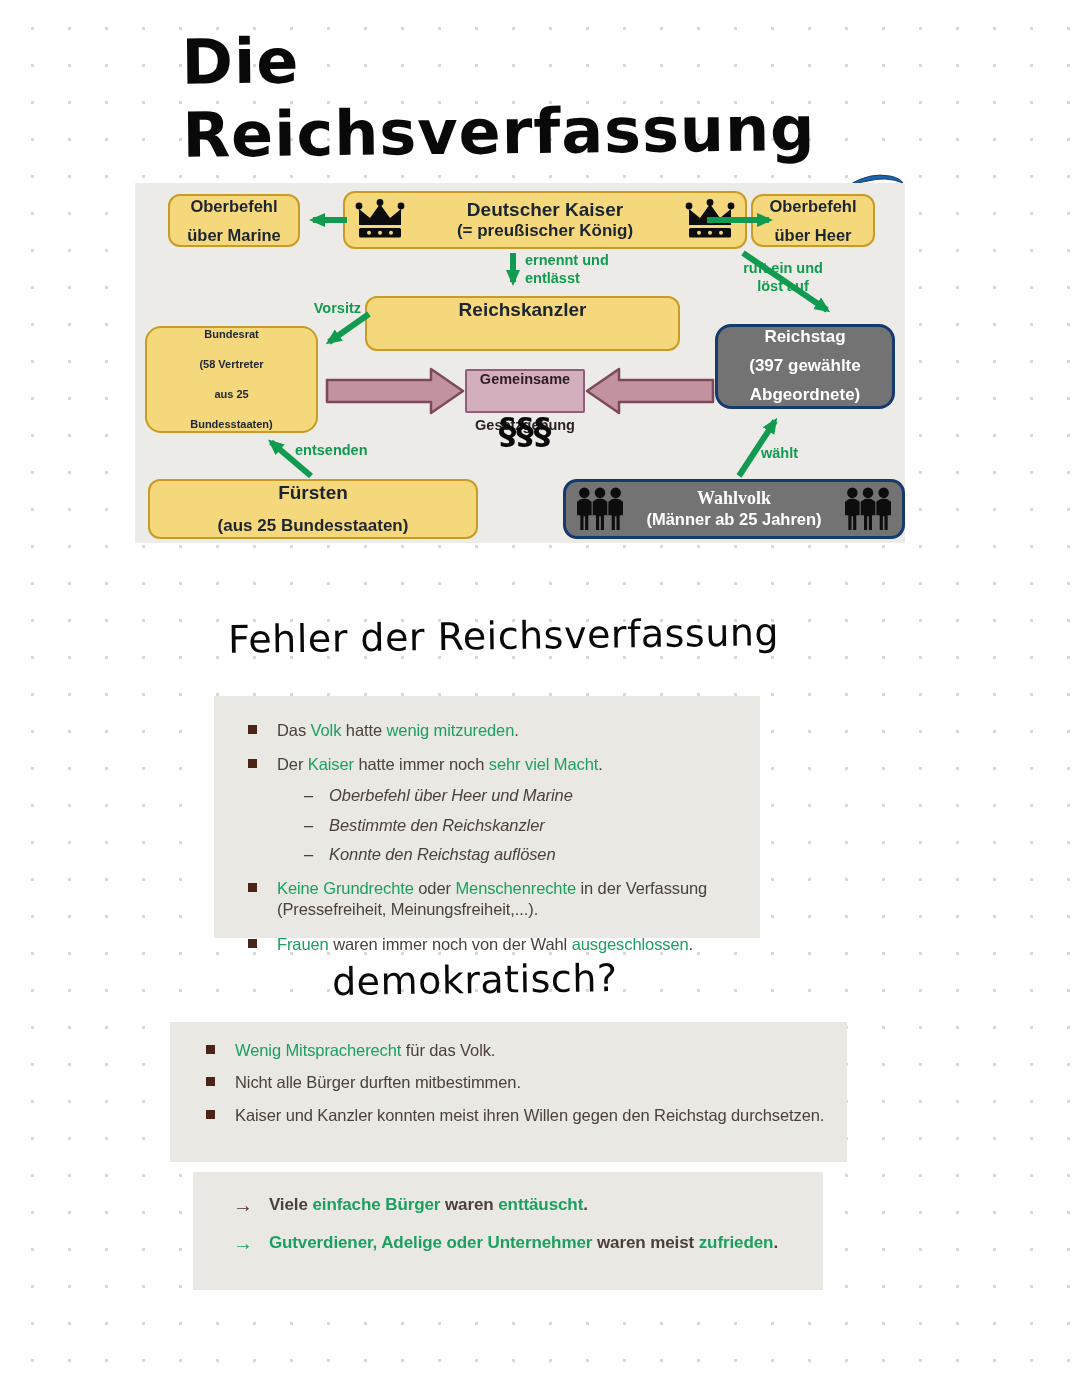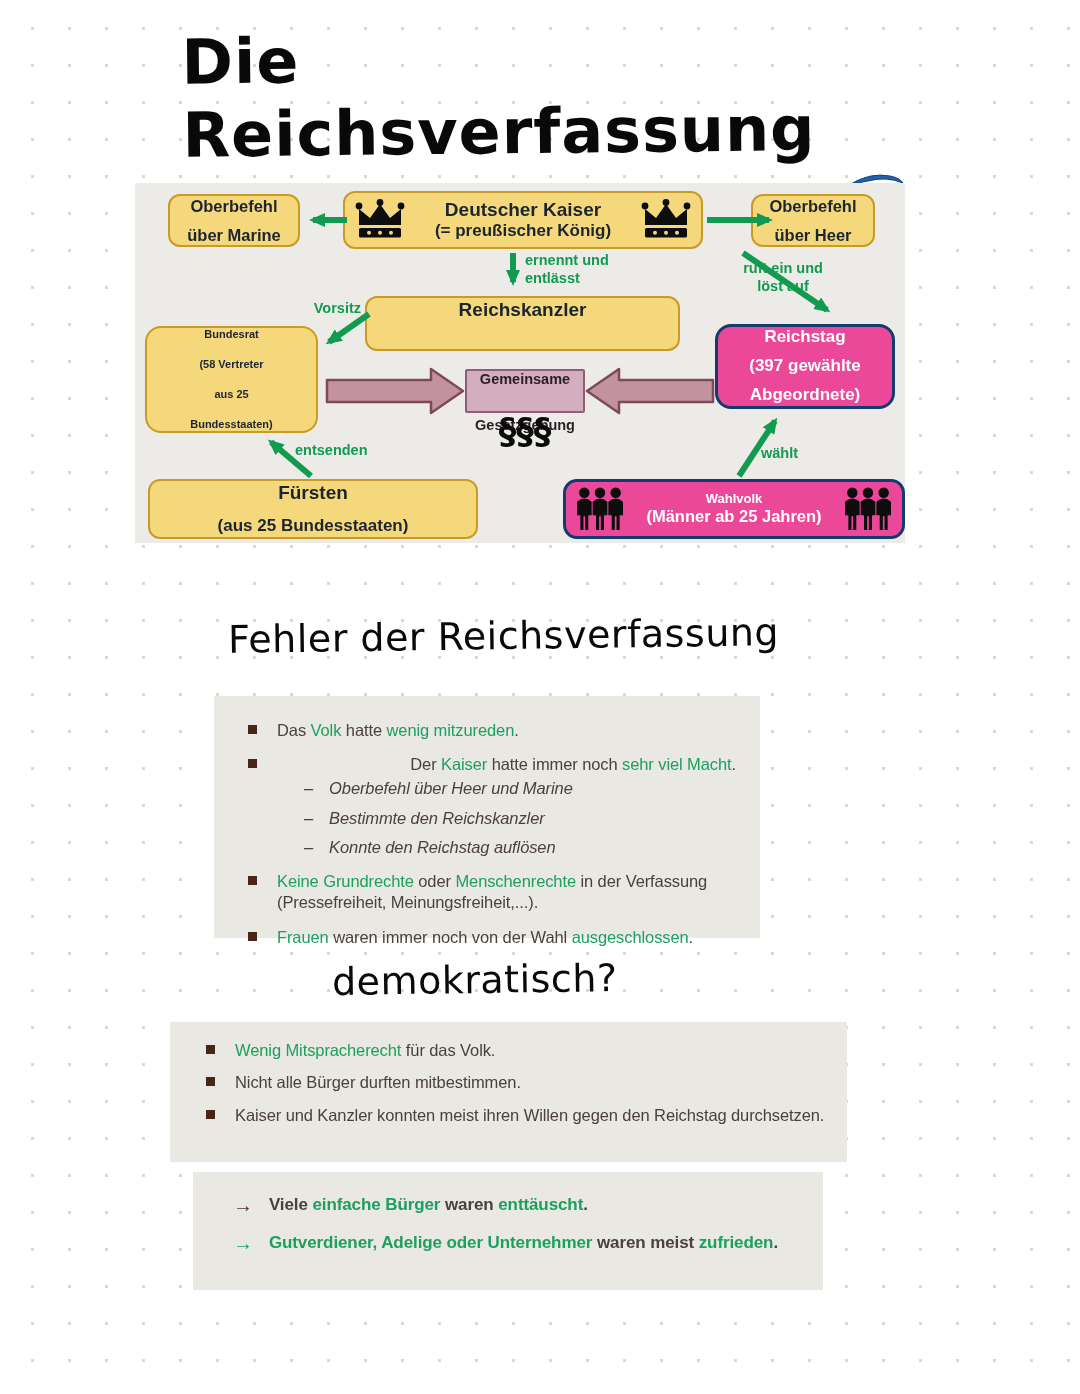--- a/index.html
+++ b/index.html
@@ -21,40 +21,40 @@
     transform:rotate(-0.6deg);
   }
 
   
   .diagram {
     position:absolute; left:135px; top:183px; width:770px; height:360px;
     background:#ecebe7;
   }
   .dg-box { position:absolute; text-align:center; border-radius:12px; display:flex; flex-direction:column; justify-content:space-between; line-height:1.22; }
   .yellow { background:#f6d87c; border:2.5px solid #c79b25; color:#1b2530; font-weight:bold; }
-  .blue   { background:#ec4899; border:3px solid #143a6e; color:#ffffff; font-weight:bold; }
+  .blue   { background:#737373; border:3px solid #143a6e; color:#ffffff; font-weight:bold; }
 
   .bx-marine { left:33px; top:11px; width:132px; height:53px; font-size:16.5px; }
   .bx-heer   { left:616px; top:11px; width:124px; height:53px; font-size:16.5px; }
-  .bx-kaiser { left:208px; top:8px; width:360px; height:58px; font-size:17px;
+  .bx-kaiser { left:208px; top:8px; width:404px; height:58px; font-size:17px;
                flex-direction:row; align-items:center; justify-content:space-between; padding:0 8px; }
   .bx-kaiser .kaiser-text { flex:1; }
   .bx-kaiser .l1 { font-size:19px; }
   .bx-kanzler { left:230px; top:113px; width:315px; height:55px; font-size:17px; }
   .bx-kanzler .l1 { font-size:19px; }
   .bx-bundesrat { left:10px; top:143px; width:173px; height:107px; font-size:11px; border-radius:16px; }
   .bx-reichstag { left:580px; top:141px; width:180px; height:85px; font-size:17px; border-radius:16px; }
   .bx-gesetz { left:330px; top:186px; width:120px; height:44px; font-size:14.5px; font-weight:bold;
                background:#d2aebe; border:2px solid #8e5f77; color:#2b1c26; border-radius:2px;gap:28px; }
   .bx-fuersten { left:13px; top:296px; width:330px; height:60px; font-size:17px; }
   .bx-fuersten .l1 { font-size:19px; }
   .bx-wahlvolk { left:428px; top:296px; width:342px; height:60px; font-size:16.5px;
                  flex-direction:row; align-items:center; justify-content:space-between; padding:0 8px; border-radius:14px; }
   .bx-wahlvolk .wv-text { flex:1; line-height:1.2; }
-  .bx-wahlvolk .wv-text .l1 { font-size:13px; }
+  .bx-wahlvolk .wv-text .l1 { font-size:18px;font-family:Liberation Serif, serif; }
 
   .dg-label { position:absolute; color:#119b50; font-weight:bold; font-size:14.5px; line-height:1.25; z-index:5; }
   .lb-ernennt { left:390px; top:68px; }
   .lb-ruft { left:588px; top:76px; width:120px; text-align:center; }
   .lb-vorsitz { left:160px; top:116px; width:66px; text-align:right; }
   .lb-entsenden { left:160px; top:258px; }
   .lb-waehlt { left:626px; top:261px; }
   .lb-par { position:absolute; left:330px; top:228px; width:120px; text-align:center;
             font-size:35px; font-weight:bold; color:#090909; z-index:5; font-family:"DejaVu Sans", sans-serif; }
 
@@ -223,21 +223,21 @@
   <div class="dg-label lb-waehlt">wählt</div>
 </div>
 
 <div class="sec-heading1 hand">Fehler der Reichsverfassung</div>
 
 <div class="note-box nb-1">
   <div class="li">
     <span class="bullet-sq"></span>
     <span><span class="seg-dark">Das </span><span class="seg-green">Volk</span><span class="seg-dark"> hatte </span><span class="seg-green">wenig mitzureden</span><span class="seg-dark">.</span></span>
   </div>
-  <div class="li" style="margin-bottom:2px;justify-content:space-between;">
+  <div class="li" style="margin-bottom:9px;">
     <span class="bullet-sq"></span>
     <span><span class="seg-dark">Der </span><span class="seg-green">Kaiser</span><span class="seg-dark"> hatte immer noch </span><span class="seg-green">sehr viel Macht</span><span class="seg-dark">.</span></span>
   </div>
   <div class="sub-li">
     <span class="sub-dash">–</span>
     <span>Oberbefehl über Heer und Marine</span>
   </div>
   <div class="sub-li">
     <span class="sub-dash">–</span>
     <span>Bestimmte den Reichskanzler</span>

